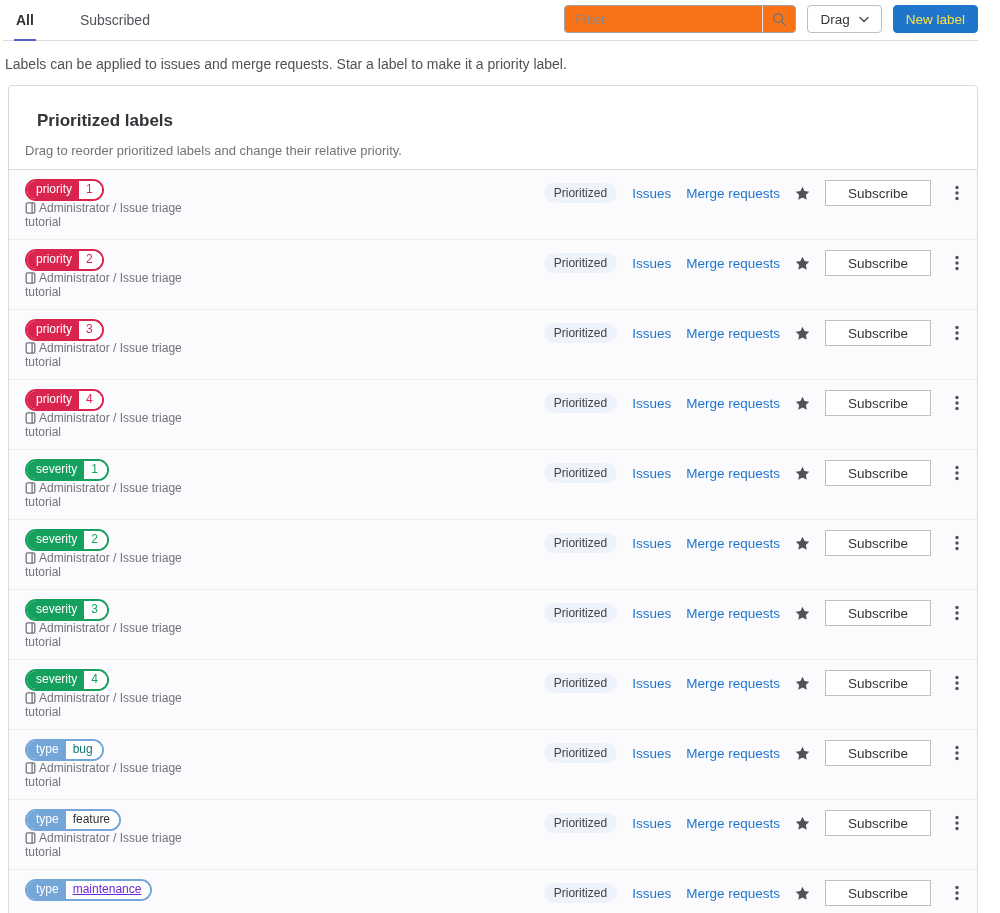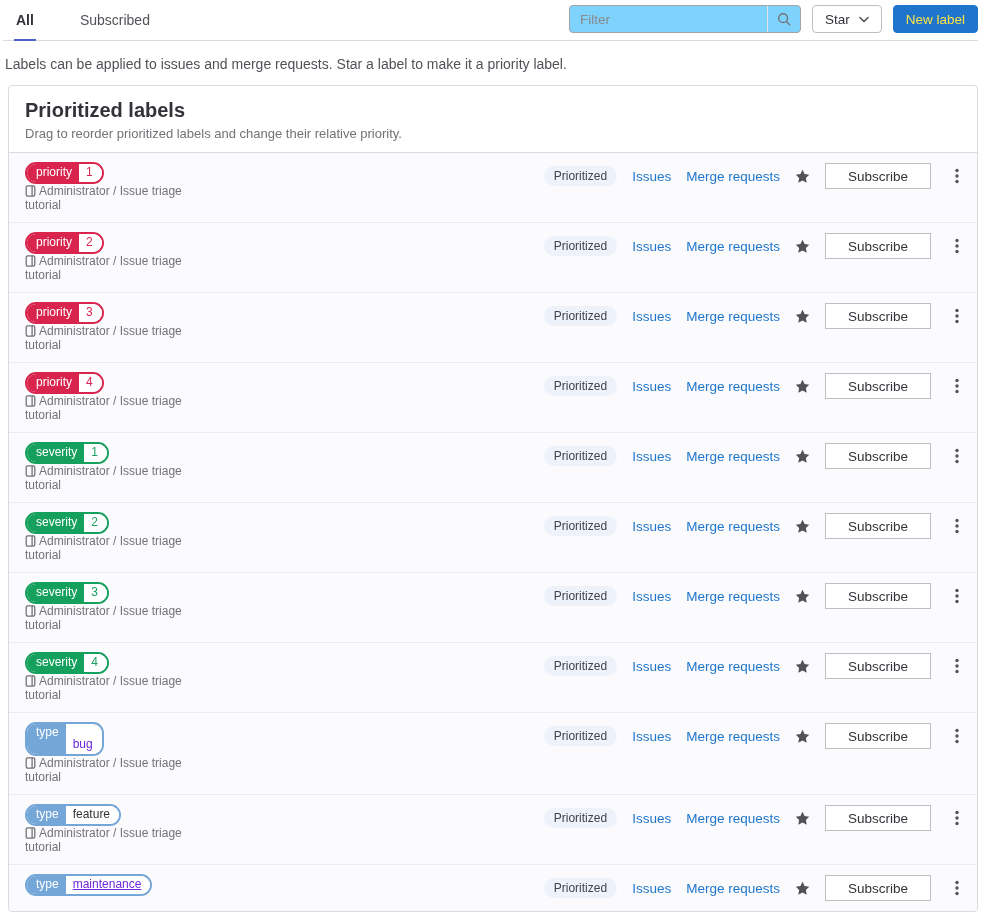--- a/index.html
+++ b/index.html
@@ -18,21 +18,21 @@
   }
   .tabs { display: flex; gap: 42px; margin-left: 11px; }
   .tab {
     padding: 6px 2px 11px; font-size: 14px; color: #535158; cursor: pointer;
     border-bottom: 2px solid transparent; margin-bottom: -1px;
   }
   .tab.active { font-weight: 700; color: #333238; border-bottom-color: #4e63ce; }
   .controls { display: flex; gap: 11px; align-items: center; padding-bottom: 7px; }
   .filter-box {
     display: flex; align-items: center; width: 232px; height: 28px;
-    border: 1px solid #a4a3a8; border-radius: 4px; background: #7dd3fc; overflow: hidden;
+    border: 1px solid #a4a3a8; border-radius: 4px; background: #f97316; overflow: hidden;
   }
   .filter-box input {
     border: none; outline: none; flex: 1; min-width: 0; height: 100%;
     padding: 0 10px; font-size: 13.5px; color: #333238;
     font-family: "Liberation Sans", sans-serif; background: transparent;
   }
   .filter-box input::placeholder { color: #89888d; }
   .search-btn {
     width: 33px; height: 100%; border: none; background: none; cursor: pointer;
     border-left: 1px solid #e3e3e6; display: flex; align-items: center; justify-content: center;
@@ -46,21 +46,21 @@
     background: #fff; border: 1px solid #bfbfc3; color: #333238;
   }
   .primary { background: #1f75cb; border: 1px solid #1f75cb; color: #fde047; padding: 0 12px; }
 
   
   .desc { margin: 15px 0 13px; padding-left: 2px; font-size: 14px; color: #535158; }
 
   
   .card { margin-left: 5px; border: 1px solid #dbdbde; border-radius: 4px; background: #fff; }
   .card-header { padding: 13px 16px 11px; }
-  .card-header h2 { margin: 0; font-size: 20px; font-weight: 700; color: #333238; }
+  .card-header h2 { margin: 12px; font-size: 17px; font-weight: 700; color: #333238; }
   .card-header p { margin: 4px 0 0; font-size: 13px; color: #737278; }
   .rows { background: #fbfbfd; border-top: 1px solid #dbdbde; border-radius: 0 0 4px 4px; }
 
   .row {
     display: flex; justify-content: space-between; align-items: flex-start;
     padding: 9px 16px 10px;
   }
   .row + .row { border-top: 1px solid #ececef; }
 
   .pill {
@@ -105,21 +105,21 @@
       <div class="filter-box">
         <input type="text" placeholder="Filter" style="">
         <button class="search-btn">
           <svg width="14" height="14" viewBox="0 0 16 16">
             <circle cx="7" cy="7" r="5" fill="none" stroke="#737278" stroke-width="1.6"></circle>
             <line x1="10.8" y1="10.8" x2="14.5" y2="14.5" stroke="#737278" stroke-width="1.6" stroke-linecap="round"></line>
           </svg>
         </button>
       </div>
       <button class="btn dropdown">
-        <span>Star</span>
+        <span>Drag</span>
         <svg width="10" height="7" viewBox="0 0 10 7">
           <path d="M1 1.5 L5 5.5 L9 1.5" fill="none" stroke="#535158" stroke-width="1.6" stroke-linecap="round" stroke-linejoin="round"></path>
         </svg>
       </button>
       <button class="btn primary">New label</button>
     </div>
   </div>
 
   <p class="desc">Labels can be applied to issues and merge requests. Star a label to make it a priority label.</p>
 
@@ -390,21 +390,21 @@
           <circle cx="2" cy="13.5" r="1.7" fill="#535158"></circle>
         </svg>
       </span>
     </div>
   </div>
 
   <div class="row">
     <div class="row-left">
       <span class="pill" style="border-color: rgb(116, 166, 215);">
         <span class="pill-scope" style="background: rgb(116, 166, 215);">type</span>
-        <span class="pill-value" style="color: #6d28d9; margin-top: 12px;">bug</span>
+        <span class="pill-value" style="color: #0f766e;">bug</span>
       </span>
       <div class="row-path">
         <svg width="11" height="12" viewBox="0 0 11 12">
           <rect x="1.2" y="0.8" width="8.6" height="10.4" rx="1.6" fill="none" stroke="#737278" stroke-width="1.3"></rect>
           <line x1="7.1" y1="0.8" x2="7.1" y2="11.2" stroke="#737278" stroke-width="1.3"></line>
         </svg><span>Administrator / Issue triage tutorial</span>
       </div>
     </div>
     <div class="row-right">
       <span class="badge">Prioritized</span>

